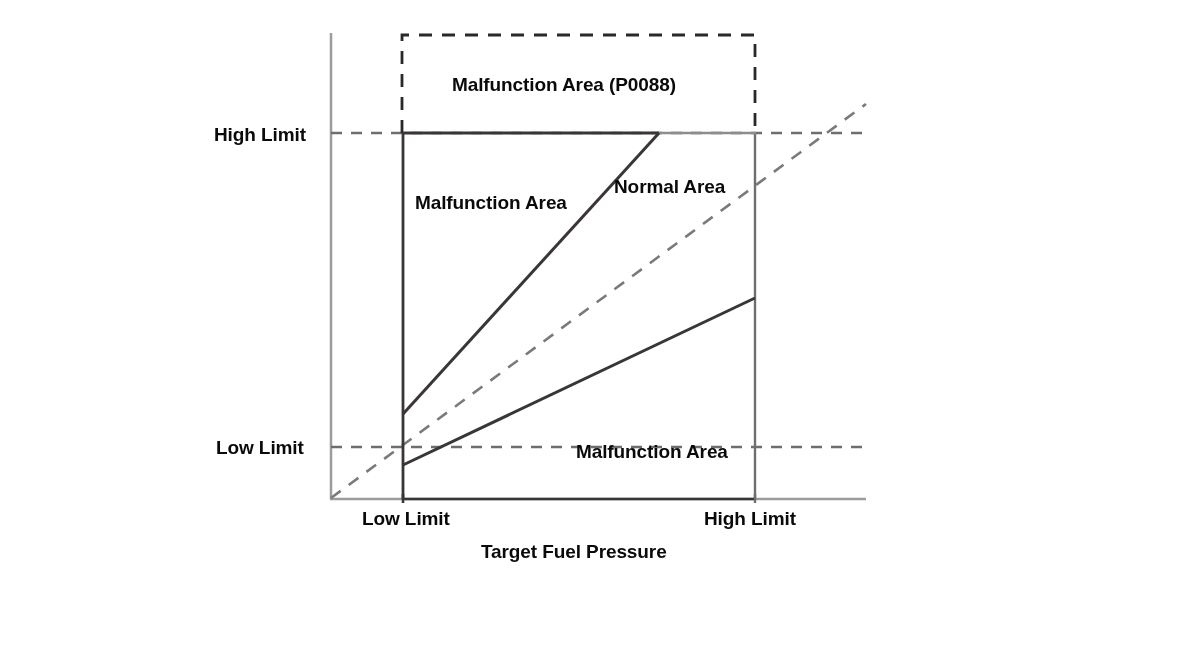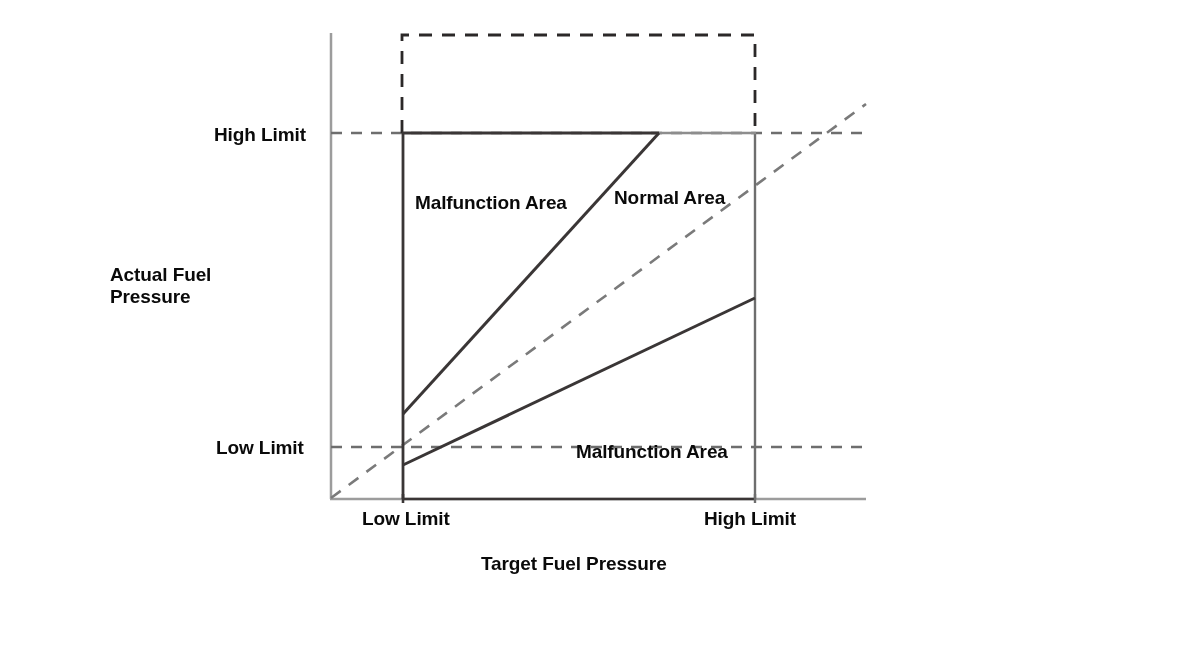--- a/index.html
+++ b/index.html
@@ -40,21 +40,20 @@
   }
   .lbl-axis-y {
     font-size: 19px;
     left: 110px;
     top: 264px;
   }
   .lbl-axis-x {
     font-size: 19px;
     left: 481px;
     top: 541px;
-    margin-top: 12px;
   }
   .lbl-ytick-high {
     font-size: 19px;
     left: 214px;
     top: 124px;
   }
   .lbl-ytick-low {
     font-size: 19px;
     left: 216px;
     top: 437px;
@@ -75,21 +74,21 @@
     top: 74px;
   }
   .lbl-malf-mid {
     font-size: 19px;
     left: 415px;
     top: 147px;
   }
   .lbl-normal {
     font-size: 19px;
     left: 614px;
-    top: 187px;
+    top: 176px;
   }
   .lbl-malf-low {
     font-size: 19px;
     left: 576px;
     top: 396px;
   }
 </style>
 </head>
 <body>
 
@@ -118,31 +117,30 @@
     <line x1="659" y1="133" x2="756" y2="133" stroke="#8d8d8d" stroke-width="2.4"></line>
 
     <line x1="403" y1="414" x2="659" y2="133" stroke="#3a3636" stroke-width="3"></line>
 
     <line x1="403" y1="465" x2="755" y2="298" stroke="#3a3636" stroke-width="3"></line>
 
     <line x1="403" y1="494" x2="403" y2="503" stroke="#3a3636" stroke-width="2.6"></line>
     <line x1="755" y1="494" x2="755" y2="503" stroke="#6e6e6e" stroke-width="2.4"></line>
   </svg>
 
-  <div class="lbl lbl-axis-y">Actual Fuel
-Pressure</div>
 
   <div class="lbl lbl-axis-x">Target Fuel Pressure</div>
 
   <div class="lbl lbl-ytick-high">High Limit</div>
   <div class="lbl lbl-ytick-low">Low Limit</div>
 
   <div class="lbl lbl-xtick-low">Low Limit</div>
   <div class="lbl lbl-xtick-high">High Limit</div>
 
+  <div class="lbl lbl-malf-top">Malfunction Area (P0088)</div>
 
   <div class="lbl lbl-malf-mid">
     <div>Malfunction Area</div>
   </div>
 
   <div class="lbl lbl-normal">Normal Area</div>
 
   <div class="lbl lbl-malf-low">
     <div>Malfunction Area</div>
   </div>

